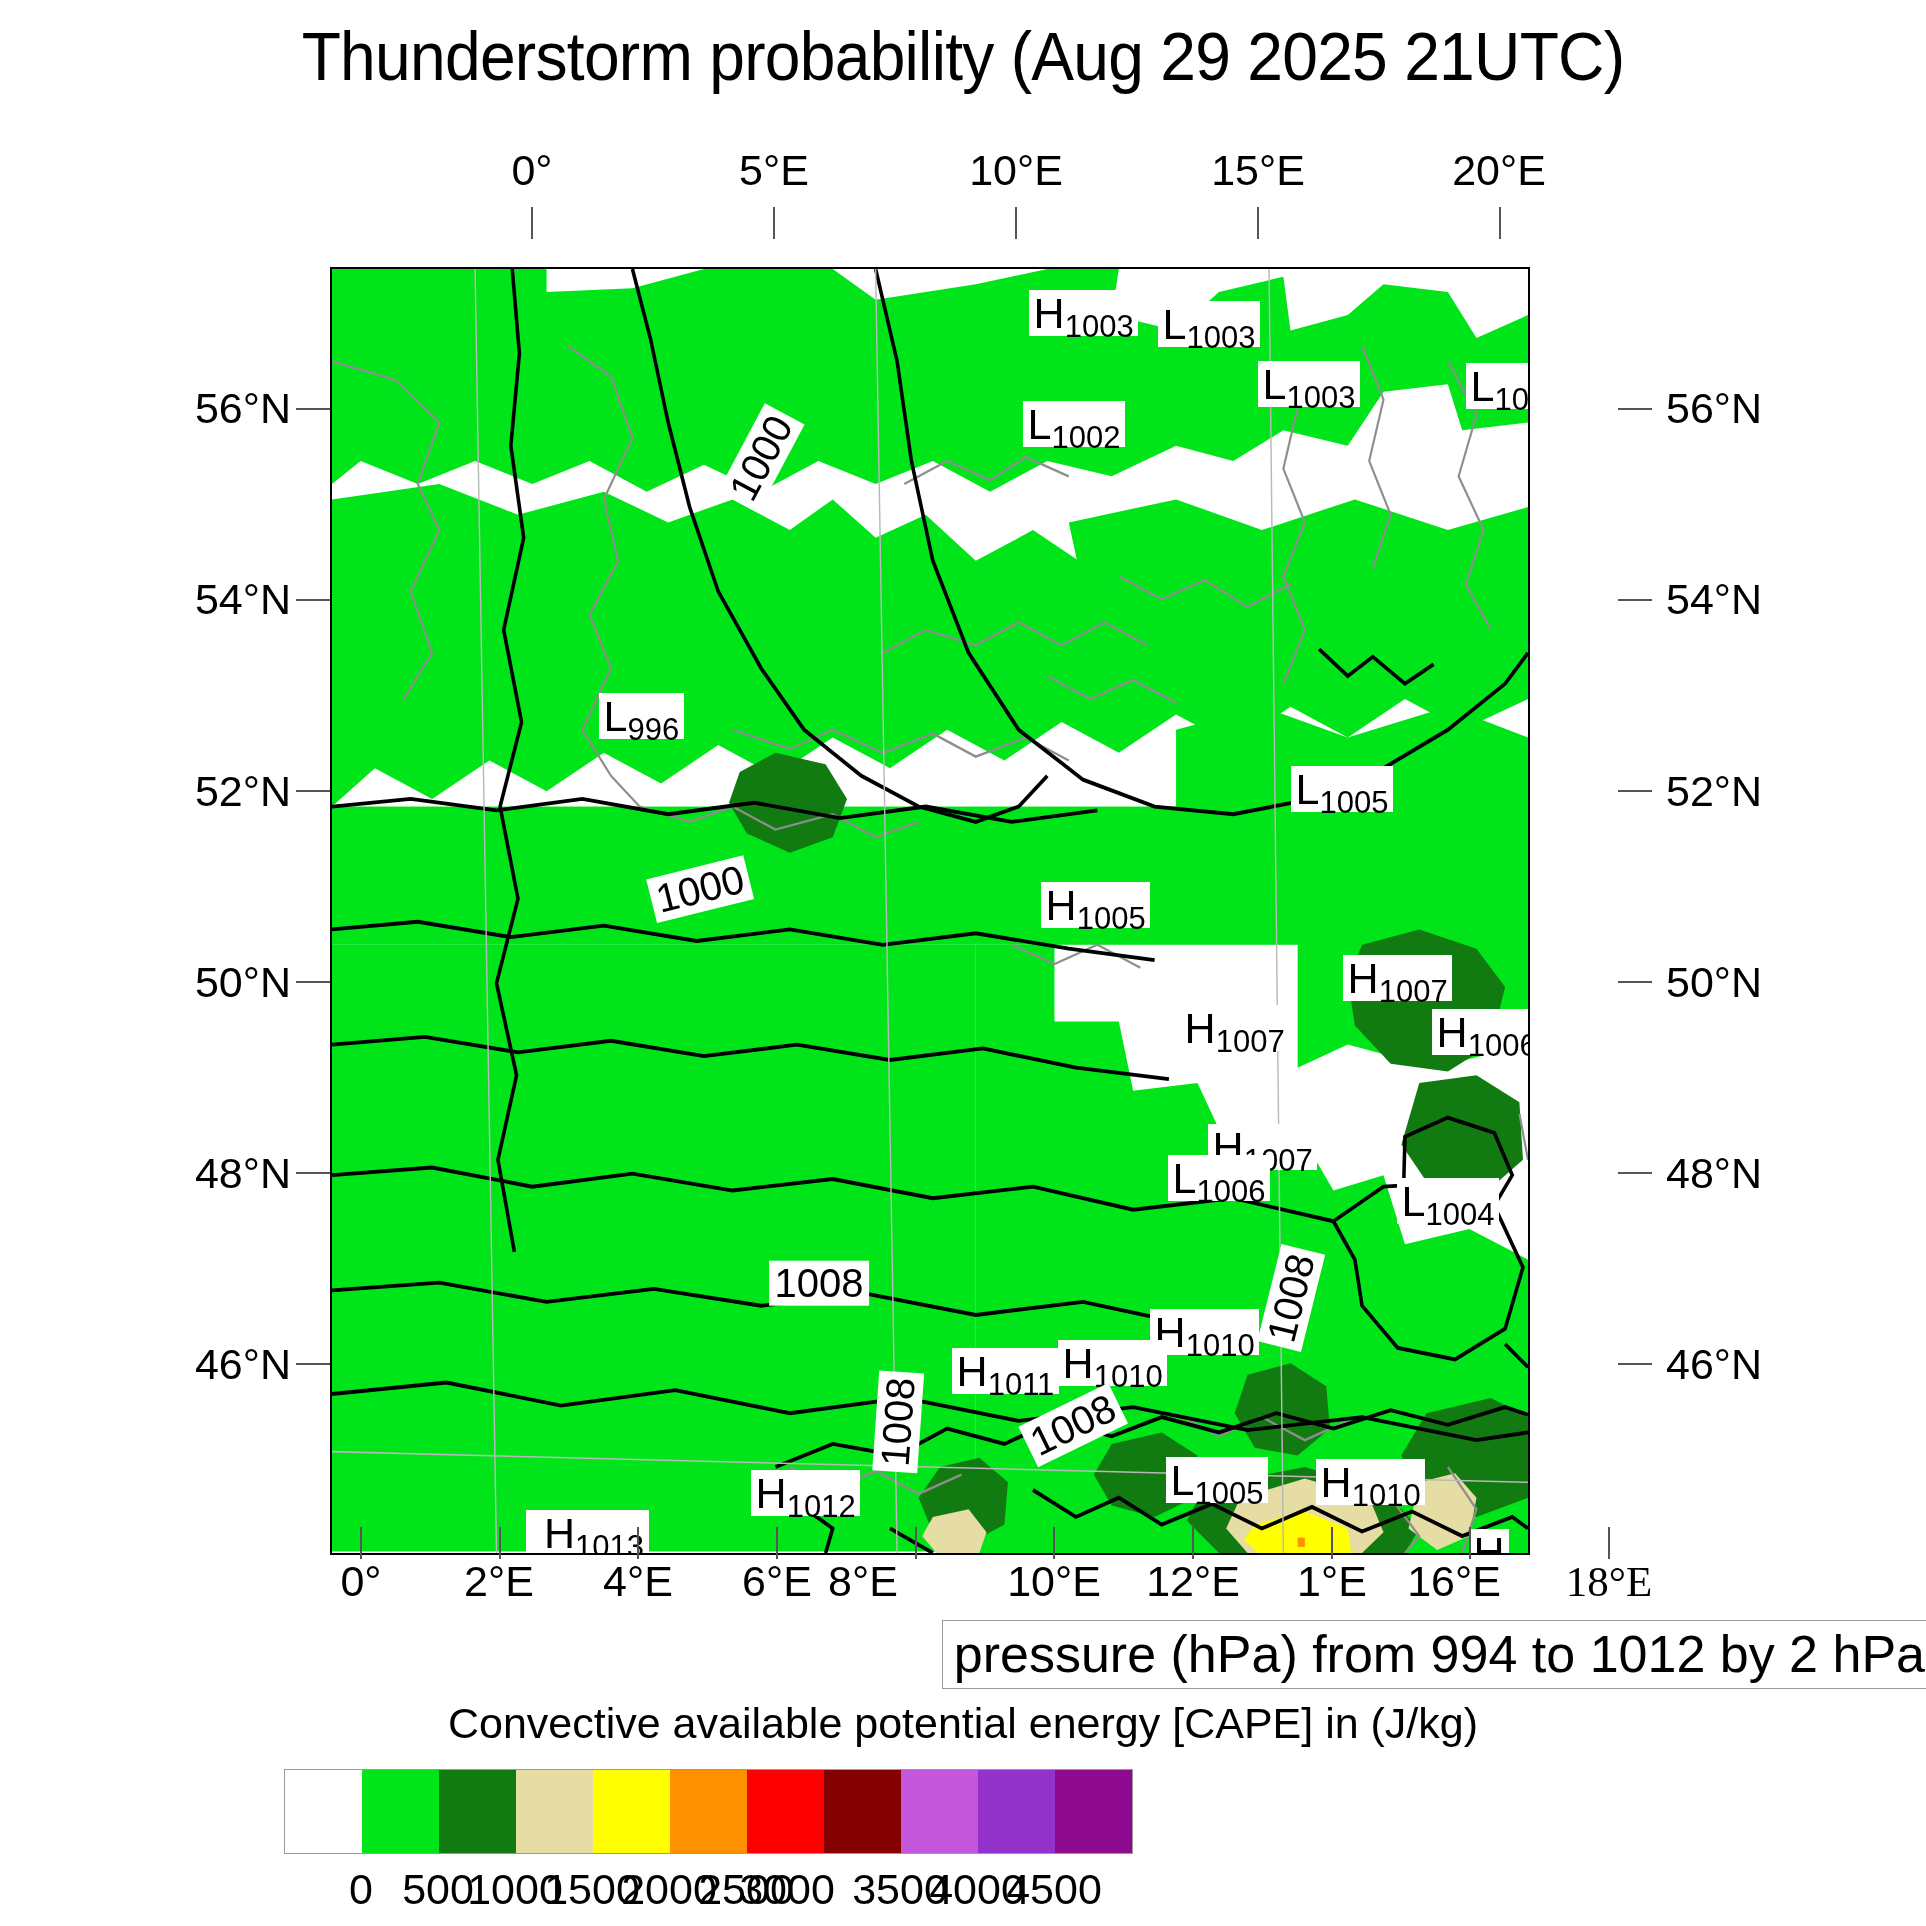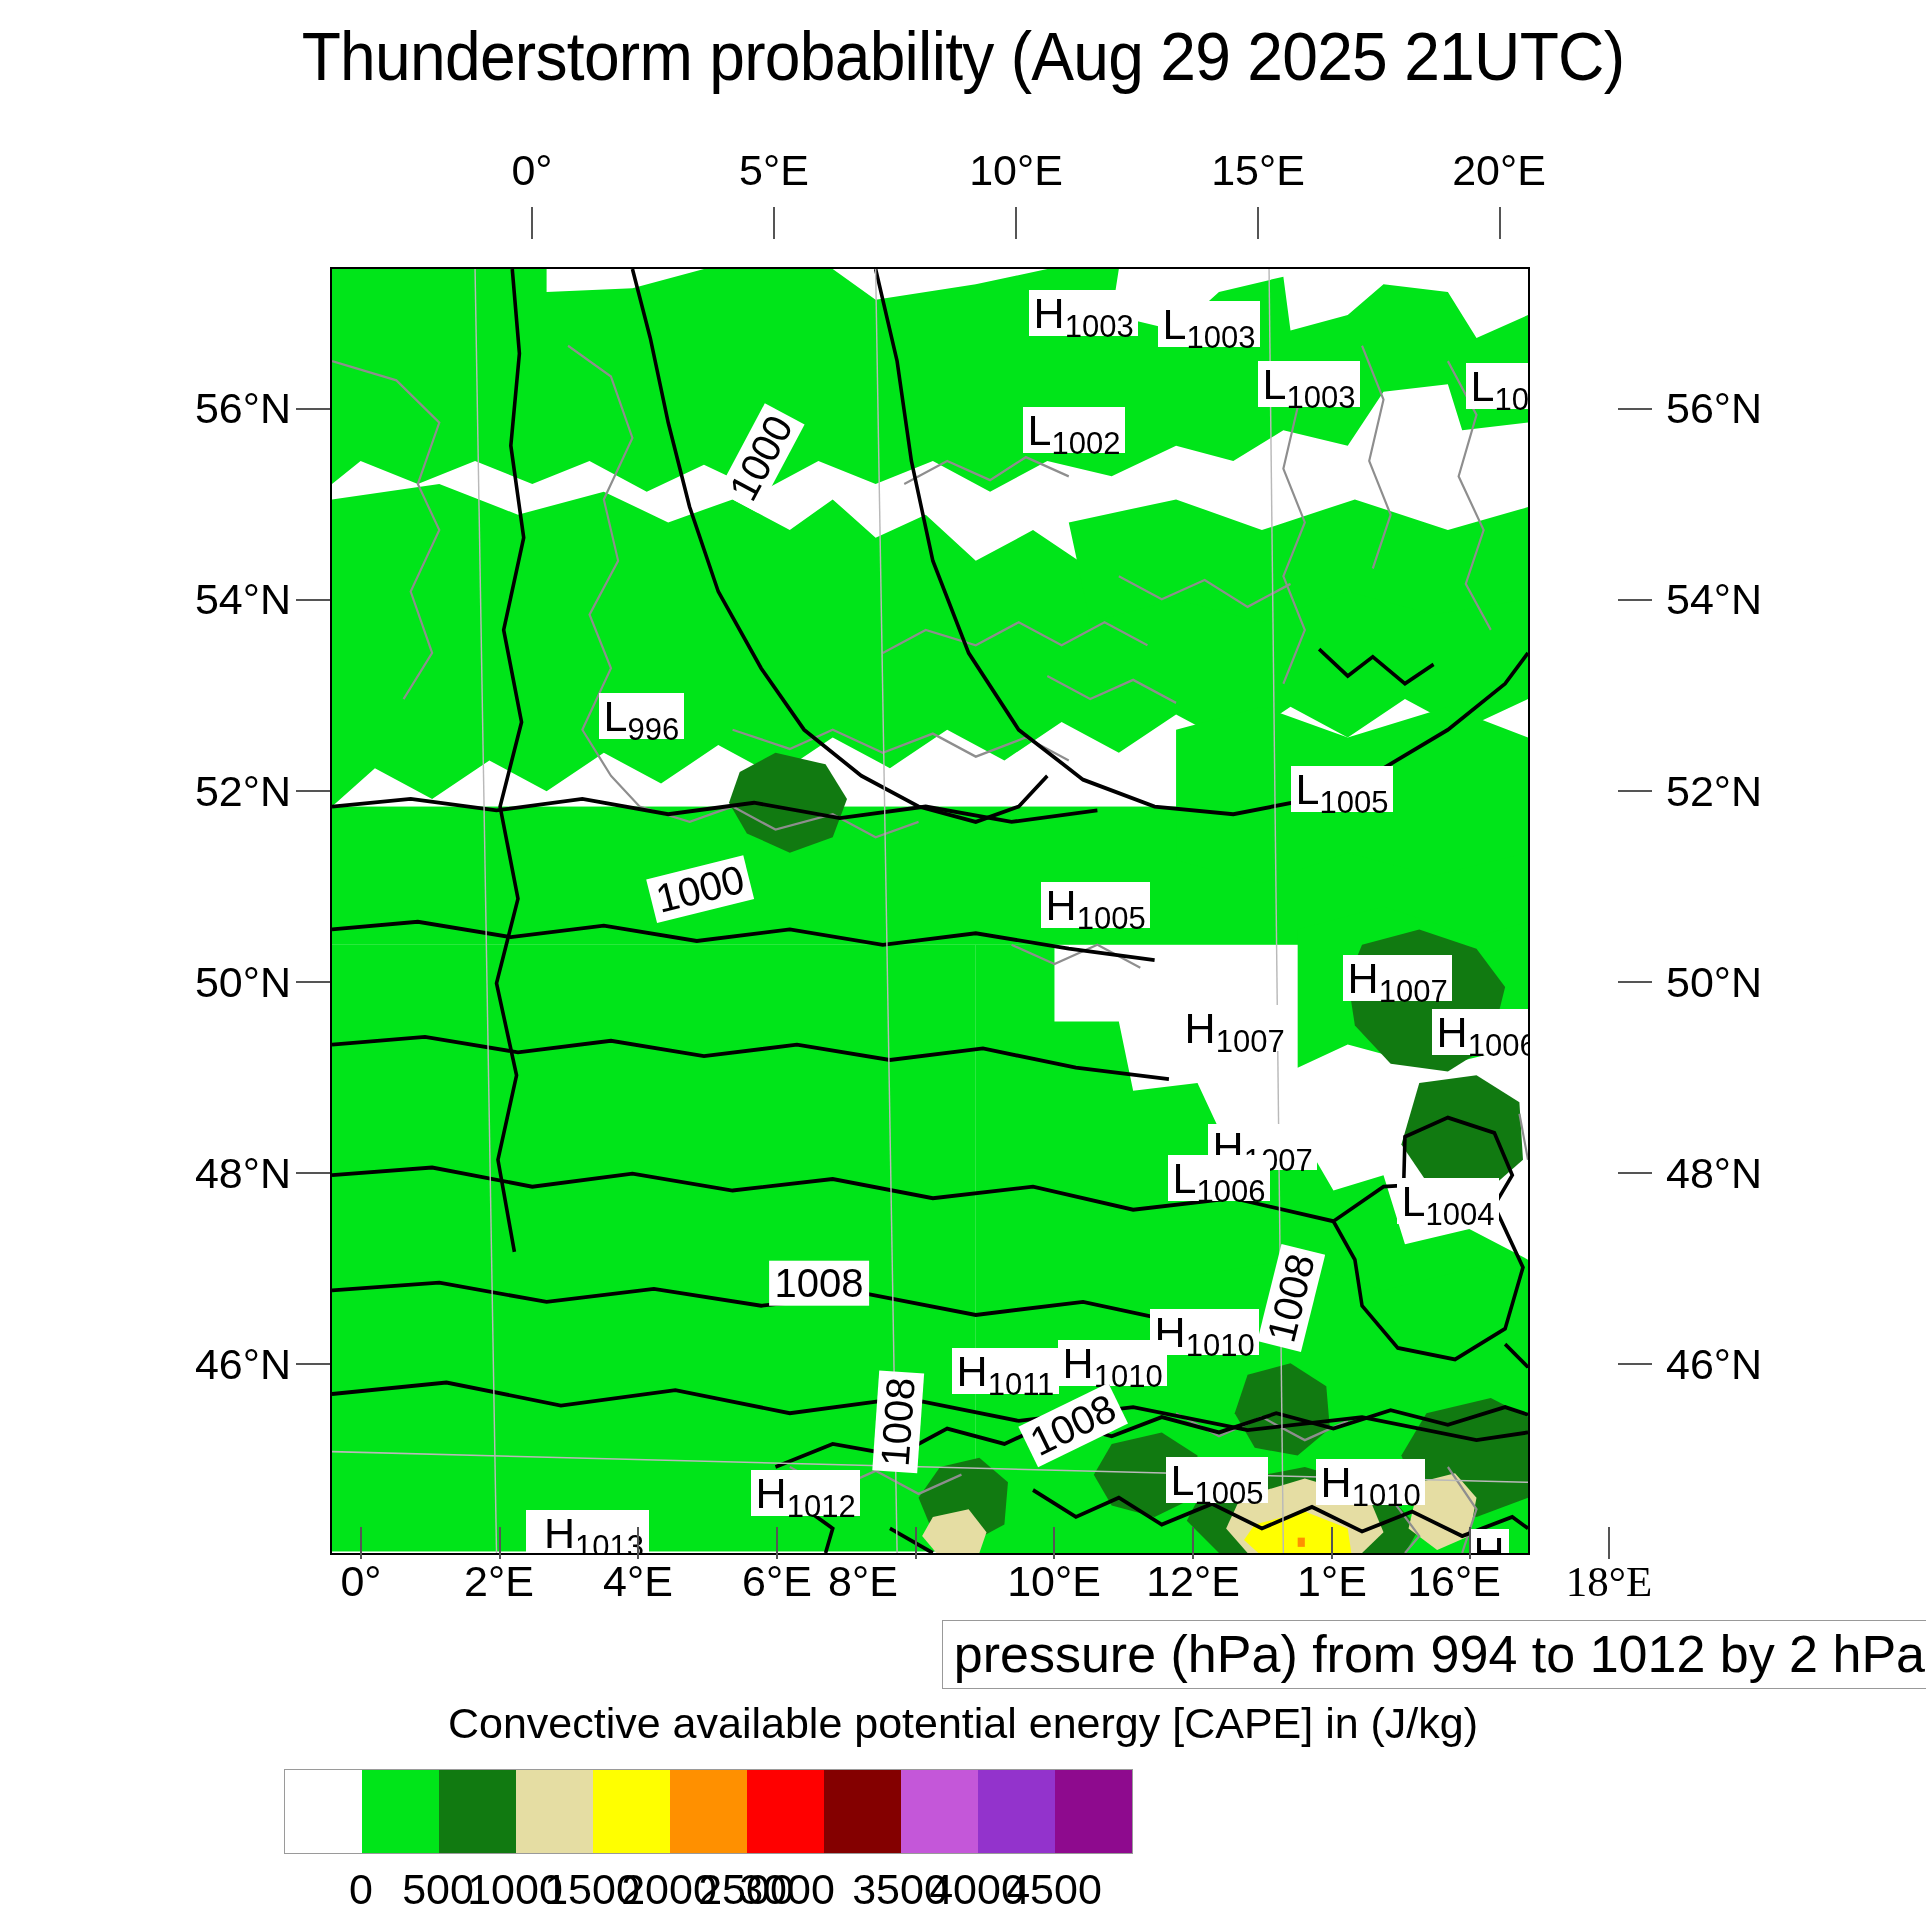--- a/index.html
+++ b/index.html
@@ -202,21 +202,21 @@
         <path d="M0,1540 L1672,1580"></path>
       </g>
     </g>
   </svg>
 
   <div id="plabels">
       <div class="plabel" style="left: 697px; top: 21px;"><span class="big">H</span><span class="sub">1003</span></div>
       <div class="plabel" style="left: 826px; top: 32px;"><span class="big">L</span><span class="sub">1003</span></div>
       <div class="plabel" style="left: 926px; top: 92px;"><span class="big">L</span><span class="sub">1003</span></div>
       <div class="plabel" style="left: 1134px; top: 94px;"><span class="big">L</span><span class="sub">1001</span></div>
-      <div class="plabel" style="left: 691px; top: 138px; text-align: right;"><span class="big">L</span><span class="sub">1002</span></div>
+      <div class="plabel" style="left: 691px; top: 132px; text-align: right;"><span class="big">L</span><span class="sub">1002</span></div>
       <div class="plabel" style="left: 267px; top: 424px;"><span class="big">L</span><span class="sub">996</span></div>
       <div class="plabel" style="left: 959px; top: 497px;"><span class="big">L</span><span class="sub">1005</span></div>
       <div class="plabel" style="left: 709px; top: 613px;"><span class="big">H</span><span class="sub">1005</span></div>
       <div class="plabel" style="left: 1011px; top: 686px;"><span class="big">H</span><span class="sub">1007</span></div>
       <div class="plabel" style="left: 848px; top: 736px;"><span class="big">H</span><span class="sub">1007</span></div>
       <div class="plabel" style="left: 1100px; top: 740px;"><span class="big">H</span><span class="sub">1006</span></div>
       <div class="plabel" style="left: 876px; top: 855px;"><span class="big">H</span><span class="sub">1007</span></div>
       <div class="plabel" style="left: 836px; top: 886px;"><span class="big">L</span><span class="sub">1006</span></div>
       <div class="plabel" style="left: 1065px; top: 909px;"><span class="big">L</span><span class="sub">1004</span></div>
       <div class="plabel" style="left: 818px; top: 1040px;"><span class="big">H</span><span class="sub">1010</span></div>

